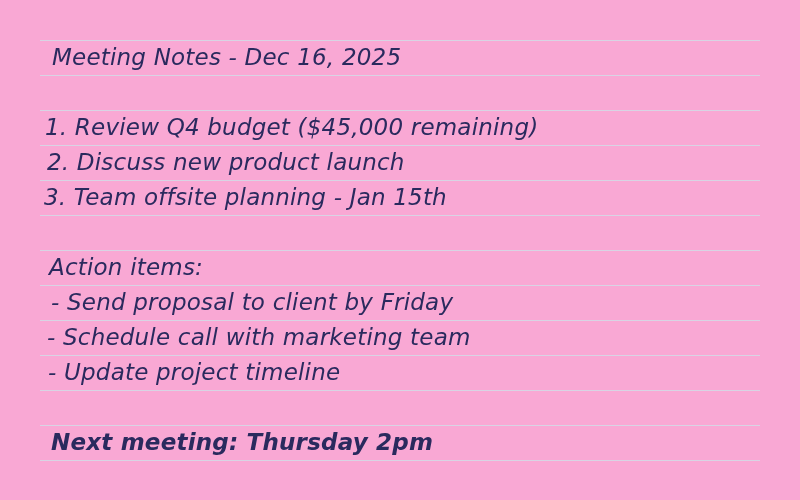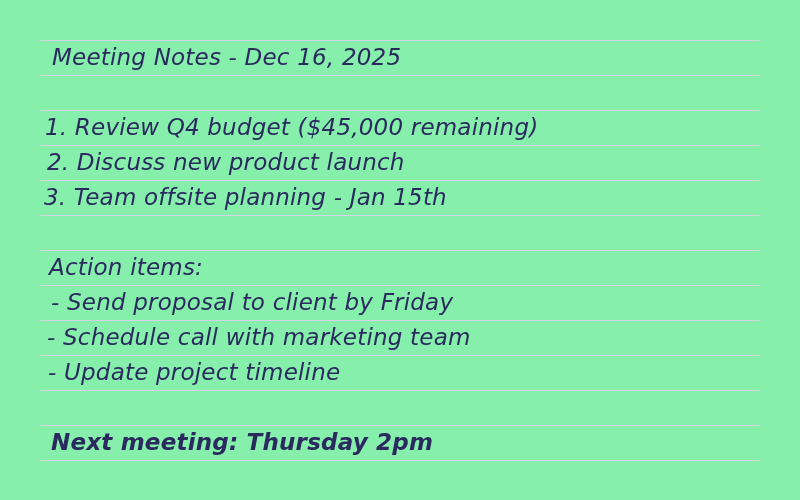--- a/index.html
+++ b/index.html
@@ -11,21 +11,21 @@
     height: 500px;
     overflow: hidden;
     background: #fbf9f2;
     font-family: "DejaVu Sans", sans-serif;
   }
 
   #page {
     position: relative;
     width: 800px;
     height: 500px;
-    background: #86efac;
+    background: #f9a8d4;
   }
 
   
   #rules {
     position: absolute;
     left: 0;
     top: 0;
     width: 800px;
     height: 500px;
     pointer-events: none;

